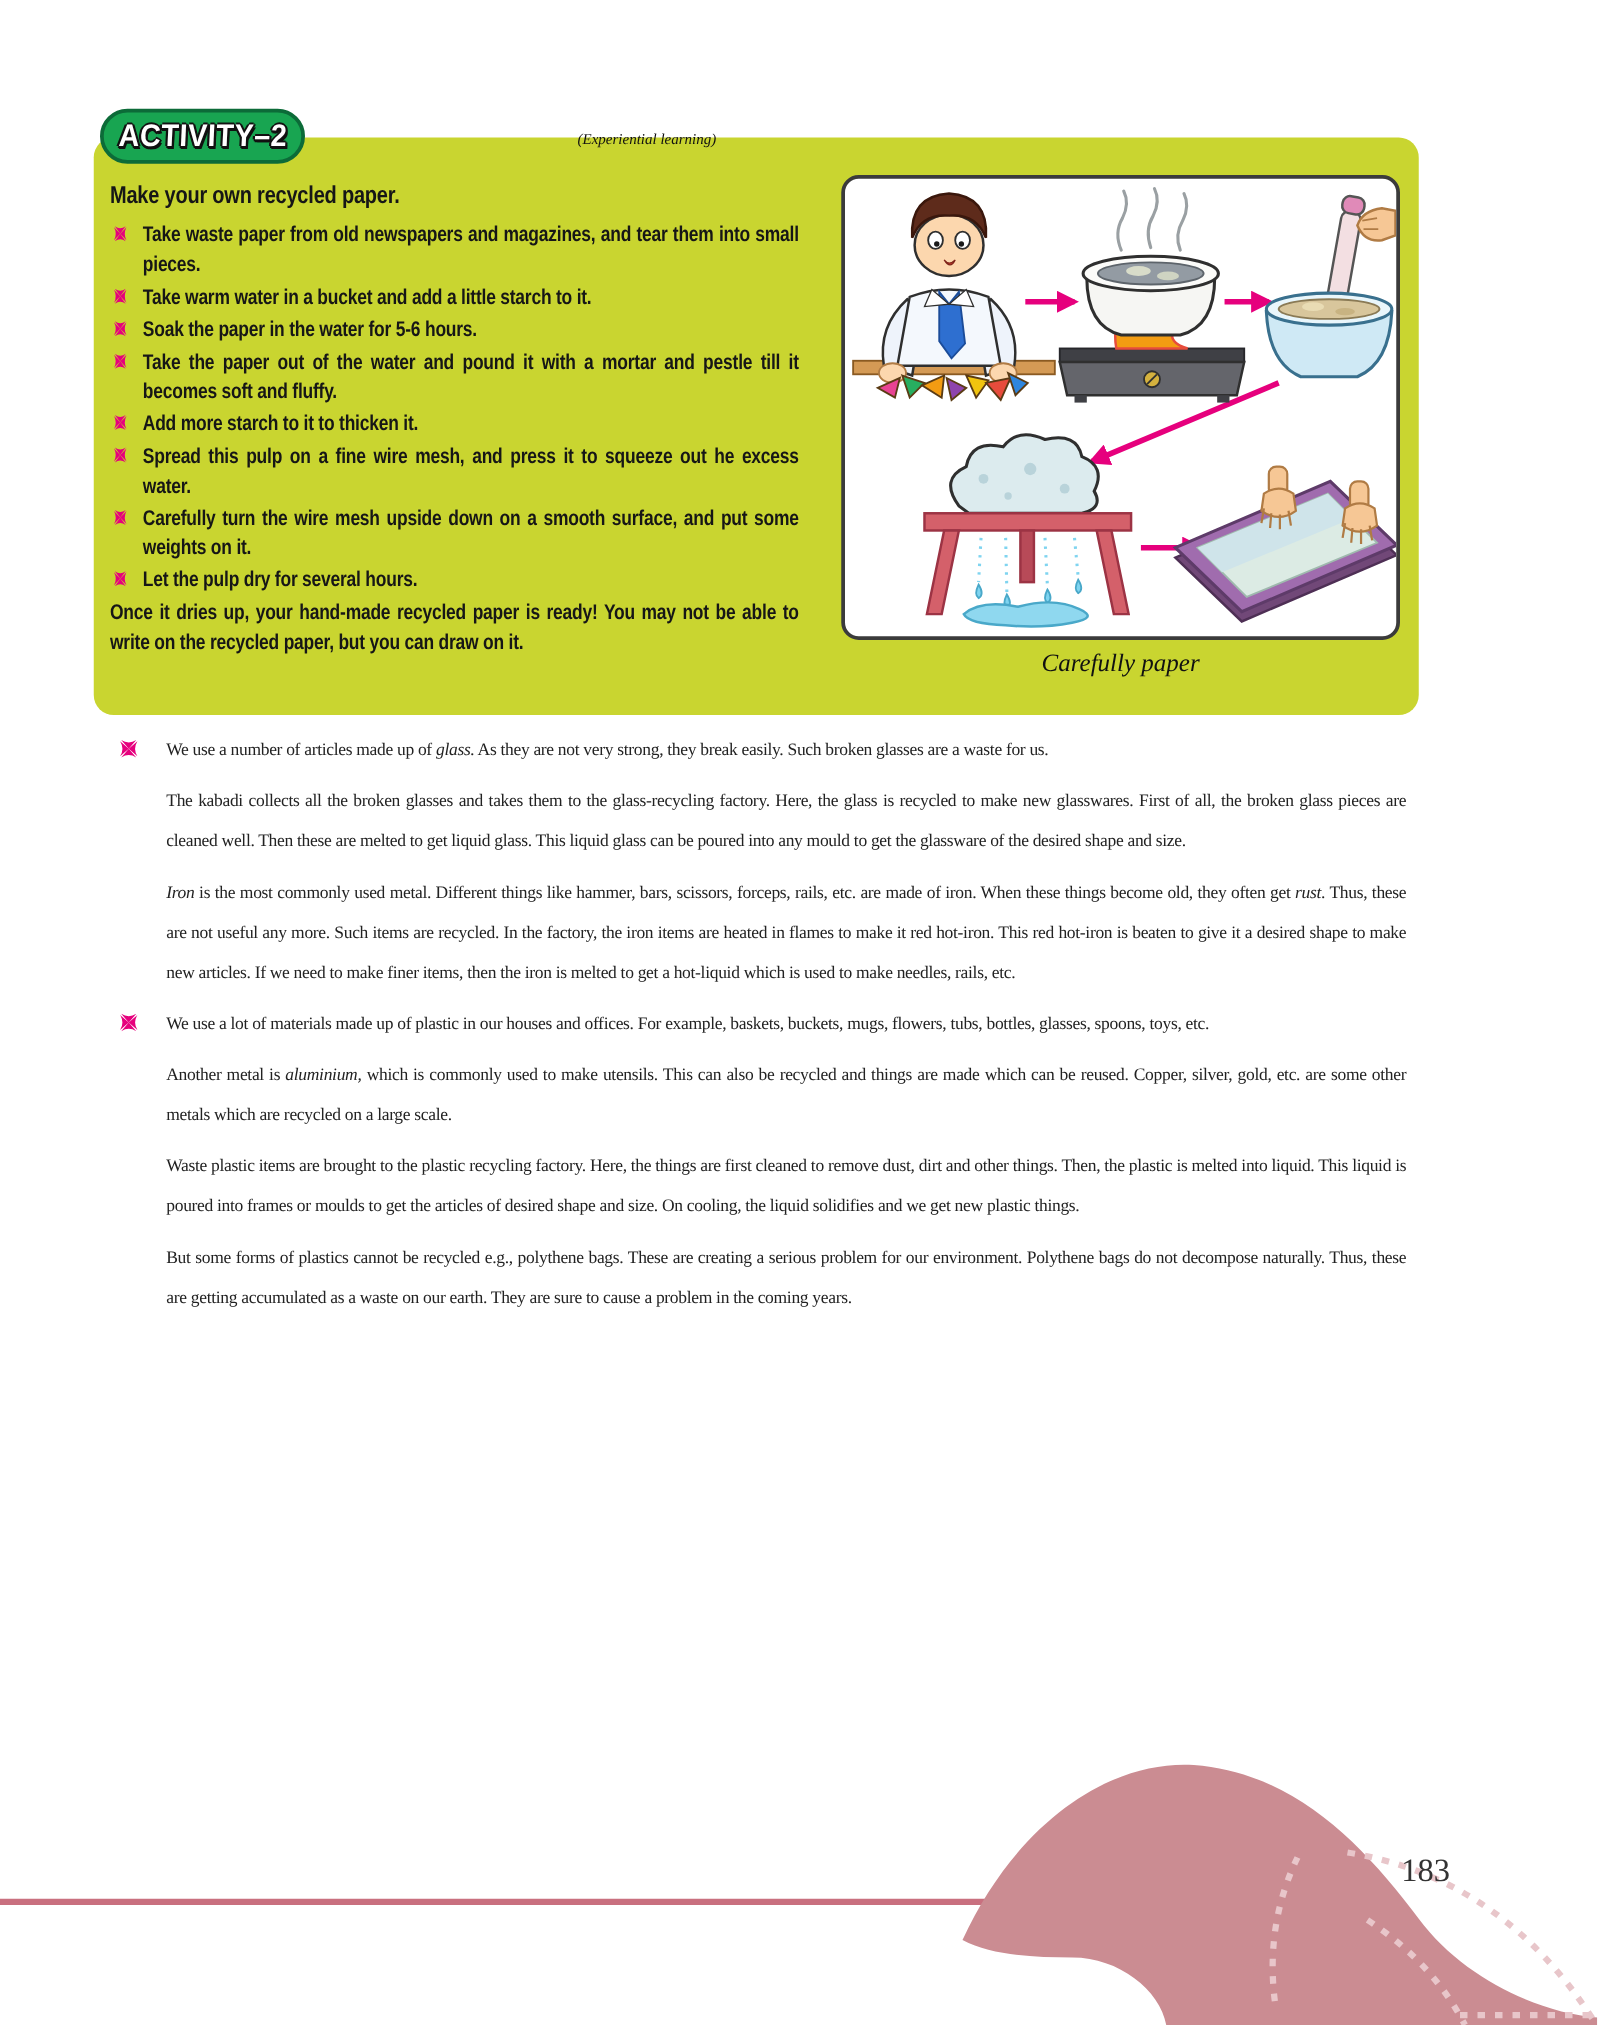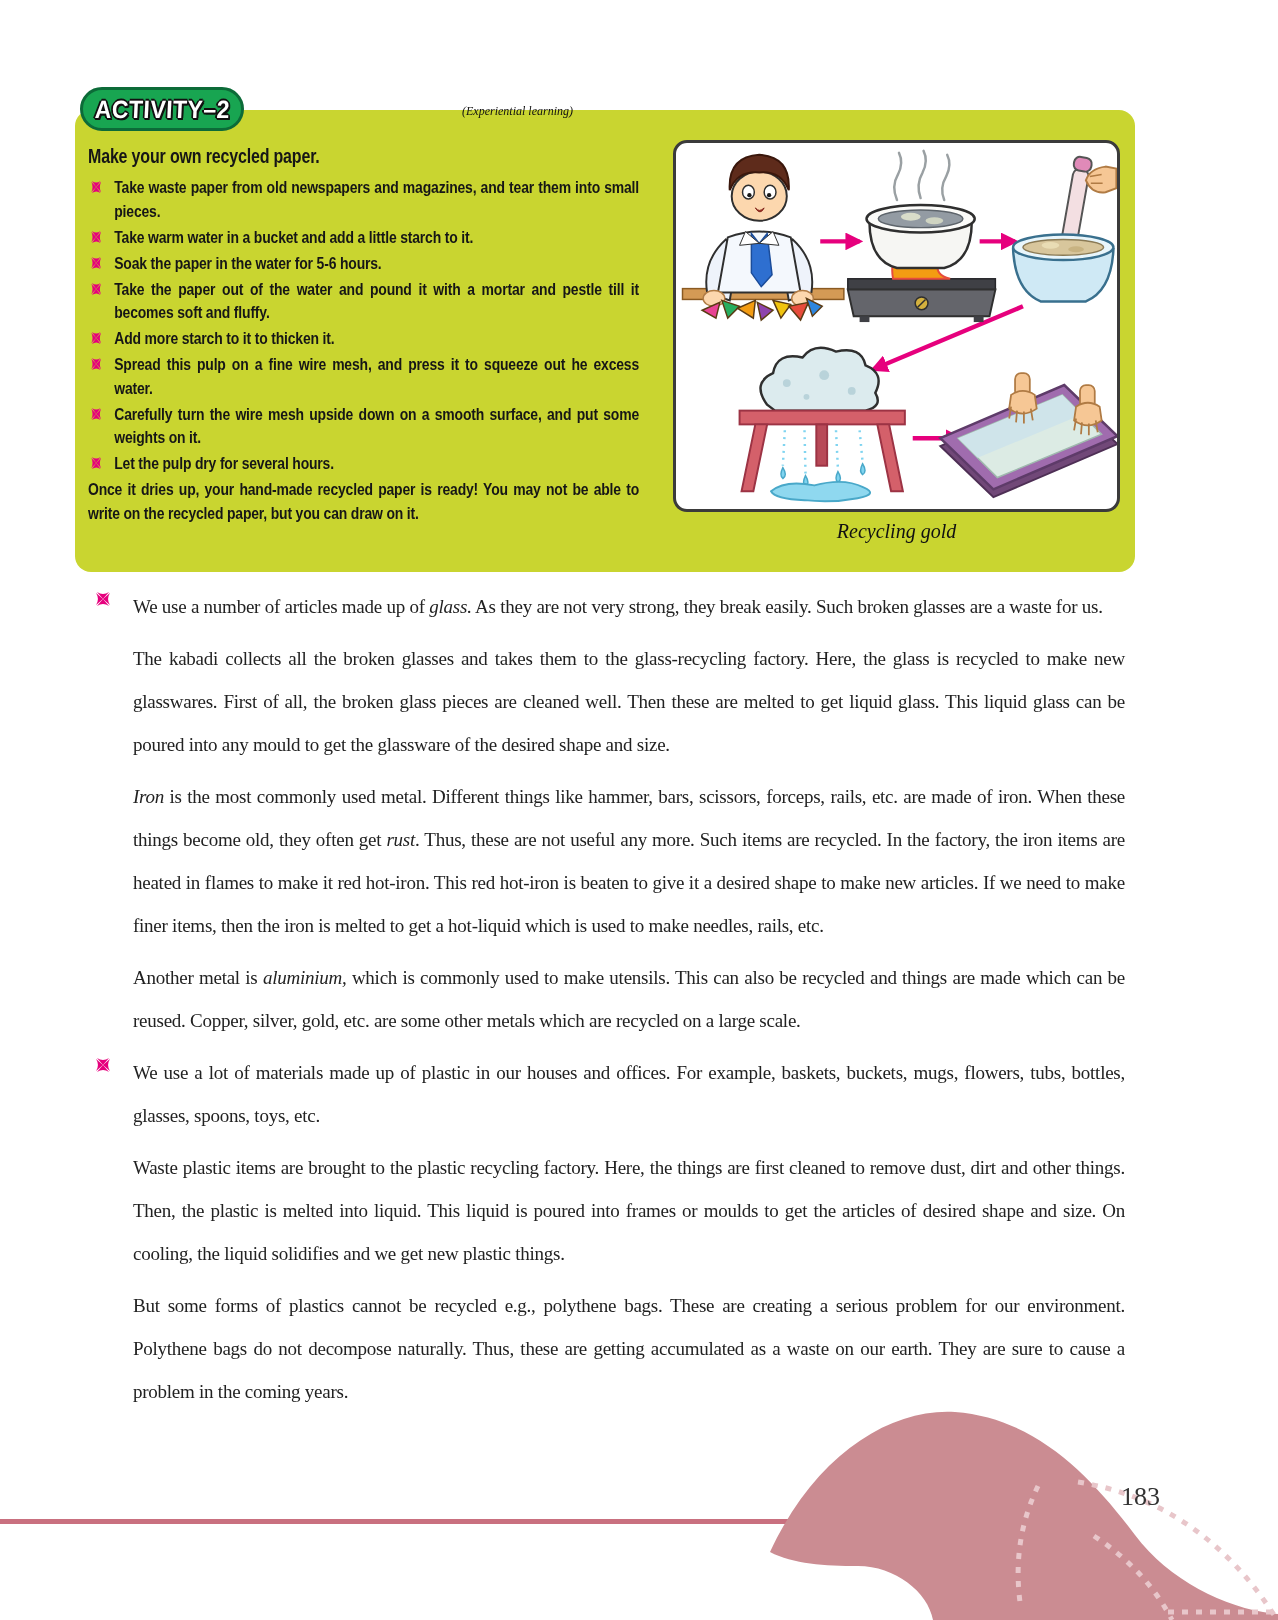--- a/index.html
+++ b/index.html
@@ -35,21 +35,21 @@
 
   
   .figure-panel{position:absolute;left:673px;top:140px;width:447px;height:372px;
     background:#fff;border:3px solid #3b3b3b;border-radius:14px;box-sizing:border-box;overflow:hidden;}
   .figure-panel svg{display:block;width:441px;height:366px;}
   .figure-caption{position:absolute;left:673px;top:520px;width:447px;text-align:center;
     font-style:italic;font-size:20px;color:#111;}
 
   
   .body-text{position:absolute;left:95px;top:585px;width:1030px;
-    font-size:19px;line-height:43px;letter-spacing:-.25px;text-align:justify;color:#222;}
+    font-size:14px;line-height:32px;letter-spacing:-.25px;text-align:justify;color:#222;}
   .para{position:relative;padding-left:38px;margin:0 0 9px 0;}
   .para .cross{position:absolute;left:0;top:6px;}
 
   
   .bottom-rule{position:absolute;left:0;top:1519px;width:812px;height:5px;
     background:var(--rule,#c9707f);}
   .corner-decor{position:absolute;left:690px;top:1370px;width:588px;height:250px;}
   .page-number{position:absolute;left:1100px;top:1482px;width:60px;text-align:right;
     font-size:26px;color:#333;z-index:5;}
 </style>
@@ -264,46 +264,46 @@
           <rect x="344" y="234" width="15" height="24" rx="6"></rect>
           <path d="M340 256 Q352 248 364 256 L366 270 Q352 280 338 270 Z"></path>
           <path d="M340 268 L338 280 M346 272 L345 284 M353 273 L353 285 M360 270 L362 282" fill="none"></path>
           <rect x="410" y="246" width="15" height="24" rx="6"></rect>
           <path d="M406 268 Q418 260 430 268 L432 282 Q418 292 404 282 Z"></path>
           <path d="M406 280 L404 292 M412 284 L411 296 M419 285 L419 297 M426 282 L428 294" fill="none"></path>
         </g>
       </g>
     </svg>
   </div>
-  <div class="figure-caption">Recycling gold</div>
+  <div class="figure-caption">Carefully paper</div>
 
   <div class="body-text">
       <div class="para"><span class="cross cross-lg">
           <svg viewBox="0 0 12 12" fill="currentColor">
             <g>
               <path d="M6 6 L1.5 0.8 Q6 3.6 10.5 0.8 Z"></path>
               <path d="M6 6 L1.5 0.8 Q6 3.6 10.5 0.8 Z" transform="rotate(90 6 6)"></path>
               <path d="M6 6 L1.5 0.8 Q6 3.6 10.5 0.8 Z" transform="rotate(180 6 6)"></path>
               <path d="M6 6 L1.5 0.8 Q6 3.6 10.5 0.8 Z" transform="rotate(270 6 6)"></path>
             </g>
           </svg>
         </span><span>We use a number of articles made up of </span><i>glass.</i><span> As they are not very strong, they break easily. Such broken glasses are a waste for us.</span></div>
       <div class="para"><span>The kabadi collects all the broken glasses and takes them to the glass-recycling factory. Here, the glass is recycled to make new glasswares. First of all, the broken glass pieces are cleaned well. Then these are melted to get liquid glass. This liquid glass can be poured into any mould to get the glassware of the desired shape and size.</span></div>
       <div class="para"><i>Iron</i><span> is the most commonly used metal. Different things like hammer, bars, scissors, forceps, rails, etc. are made of iron. When these things become old, they often get </span><i>rust</i><span>. Thus, these are not useful any more. Such items are recycled. In the factory, the iron items are heated in flames to make it red hot-iron. This red hot-iron is beaten to give it a desired shape to make new articles. If we need to make finer items, then the iron is melted to get a hot-liquid which is used to make needles, rails, etc.</span></div>
-      <div class="para"><span>Another metal is </span><i>aluminium,</i><span> which is commonly used to make utensils. This can also be recycled and things are made which can be reused. Copper, silver, gold,  etc. are some other metals which are recycled on a large scale.</span></div>
       <div class="para"><span class="cross cross-lg">
           <svg viewBox="0 0 12 12" fill="currentColor">
             <g>
               <path d="M6 6 L1.5 0.8 Q6 3.6 10.5 0.8 Z"></path>
               <path d="M6 6 L1.5 0.8 Q6 3.6 10.5 0.8 Z" transform="rotate(90 6 6)"></path>
               <path d="M6 6 L1.5 0.8 Q6 3.6 10.5 0.8 Z" transform="rotate(180 6 6)"></path>
               <path d="M6 6 L1.5 0.8 Q6 3.6 10.5 0.8 Z" transform="rotate(270 6 6)"></path>
             </g>
           </svg>
         </span><span>We use a lot of materials made up of plastic in our houses and offices. For example, baskets, buckets, mugs, flowers, tubs, bottles, glasses, spoons, toys, etc.</span></div>
+      <div class="para"><span>Another metal is </span><i>aluminium,</i><span> which is commonly used to make utensils. This can also be recycled and things are made which can be reused. Copper, silver, gold,  etc. are some other metals which are recycled on a large scale.</span></div>
       <div class="para"><span>Waste plastic items are brought to the plastic recycling factory. Here, the things are first cleaned to remove dust, dirt and other things. Then, the plastic is melted into liquid. This liquid is poured into frames or moulds to get the articles of desired shape and size. On cooling, the liquid solidifies and we get new plastic things.</span></div>
       <div class="para"><span>But some forms of plastics cannot be recycled e.g., polythene bags. These are creating a serious problem for our environment. Polythene bags do not decompose naturally. Thus, these are getting accumulated as a waste on our earth. They are sure to cause a problem in the coming years.</span></div>
     </div>
 
   <div class="bottom-rule"></div>
 
   <svg class="corner-decor" viewBox="0 0 588 250">
     <path style="fill:var(--arc,#cb8c92)" d="M80 182 C125 85, 200 38, 265 42 C345 48, 400 105, 445 165 C480 212, 540 240, 588 244
          L588 250 L243 250 C238 222, 205 196, 168 196 C135 196, 103 194, 80 182 Z"></path>
     <g fill="none" style="stroke:var(--arc-dot,#e8c6ca)" stroke-width="5" stroke-dasharray="6 8">

